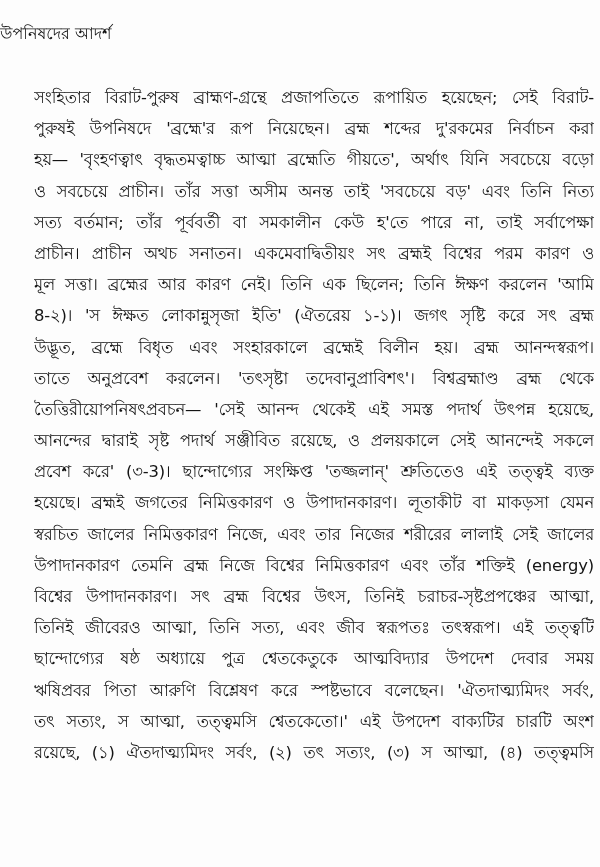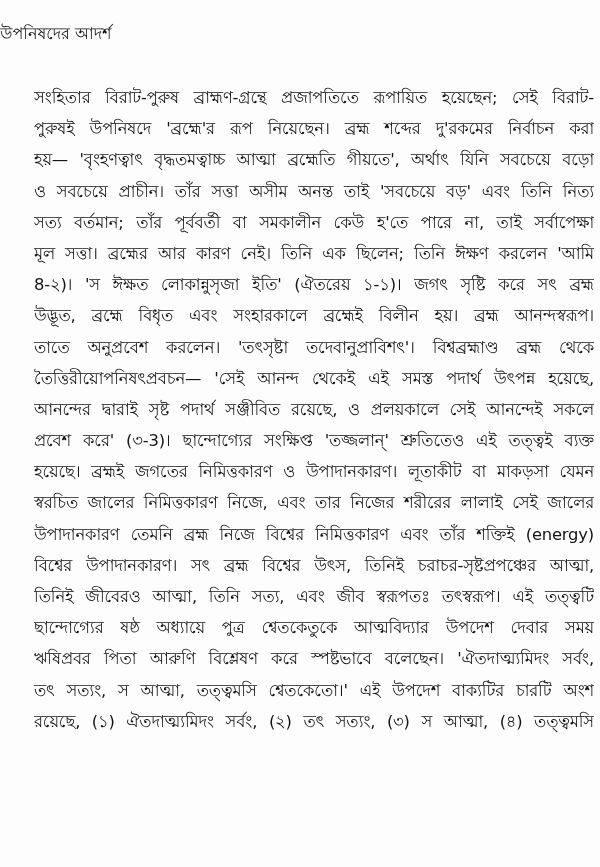--- a/index.html
+++ b/index.html
@@ -28,20 +28,21 @@
 <body>
 
 <div class="page">
   <div class="title">উপনিষদের আদর্শ</div>
   <div class="body-text">
     <span class="line">সংহিতার বিরাট-পুরুষ ব্রাহ্মণ-গ্রন্থে প্রজাপতিতে রূপায়িত হয়েছেন; সেই বিরাট-</span>
     <span class="line">পুরুষই উপনিষদে 'ব্রহ্মে'র রূপ নিয়েছেন। ব্রহ্ম শব্দের দু'রকমের নির্বাচন করা</span>
     <span class="line">হয়— 'বৃংহণত্বাৎ বৃদ্ধতমত্বাচ্চ আত্মা ব্রহ্মেতি গীয়তে', অর্থাৎ যিনি সবচেয়ে বড়ো</span>
     <span class="line">ও সবচেয়ে প্রাচীন। তাঁর সত্তা অসীম অনন্ত তাই 'সবচেয়ে বড়' এবং তিনি নিত্য</span>
     <span class="line">সত্য বর্তমান; তাঁর পূর্ববর্তী বা সমকালীন কেউ হ'তে পারে না, তাই সর্বাপেক্ষা</span>
+    <span class="line">প্রাচীন। প্রাচীন অথচ সনাতন। একমেবাদ্বিতীয়ং সৎ ব্রহ্মই বিশ্বের পরম কারণ ও</span>
     <span class="line">মূল সত্তা। ব্রহ্মের আর কারণ নেই। তিনি এক ছিলেন; তিনি ঈক্ষণ করলেন 'আমি</span>
     <span class="line">8-২)। 'স ঈক্ষত লোকান্নুসৃজা ইতি' (ঐতরেয় ১-১)। জগৎ সৃষ্টি করে সৎ ব্রহ্ম</span>
     <span class="line">উদ্ভূত, ব্রহ্মে বিধৃত এবং সংহারকালে ব্রহ্মেই বিলীন হয়। ব্রহ্ম আনন্দস্বরূপ।</span>
     <span class="line">তাতে অনুপ্রবেশ করলেন। 'তৎসৃষ্টা তদেবানুপ্রাবিশৎ'। বিশ্বব্রহ্মাণ্ড ব্রহ্ম থেকে</span>
     <span class="line">তৈত্তিরীয়োপনিষৎপ্রবচন— 'সেই আনন্দ থেকেই এই সমস্ত পদার্থ উৎপন্ন হয়েছে,</span>
     <span class="line">আনন্দের দ্বারাই সৃষ্ট পদার্থ সঞ্জীবিত রয়েছে, ও প্রলয়কালে সেই আনন্দেই সকলে</span>
     <span class="line">প্রবেশ করে' (৩-3)। ছান্দোগ্যের সংক্ষিপ্ত 'তজ্জলান্' শ্রুতিতেও এই তত্ত্বই ব্যক্ত</span>
     <span class="line">হয়েছে। ব্রহ্মই জগতের নিমিত্তকারণ ও উপাদানকারণ। লূতাকীট বা মাকড়সা যেমন</span>
     <span class="line">স্বরচিত জালের নিমিত্তকারণ নিজে, এবং তার নিজের শরীরের লালাই সেই জালের</span>
     <span class="line">উপাদানকারণ তেমনি ব্রহ্ম নিজে বিশ্বের নিমিত্তকারণ এবং তাঁর শক্তিই (energy)</span>

